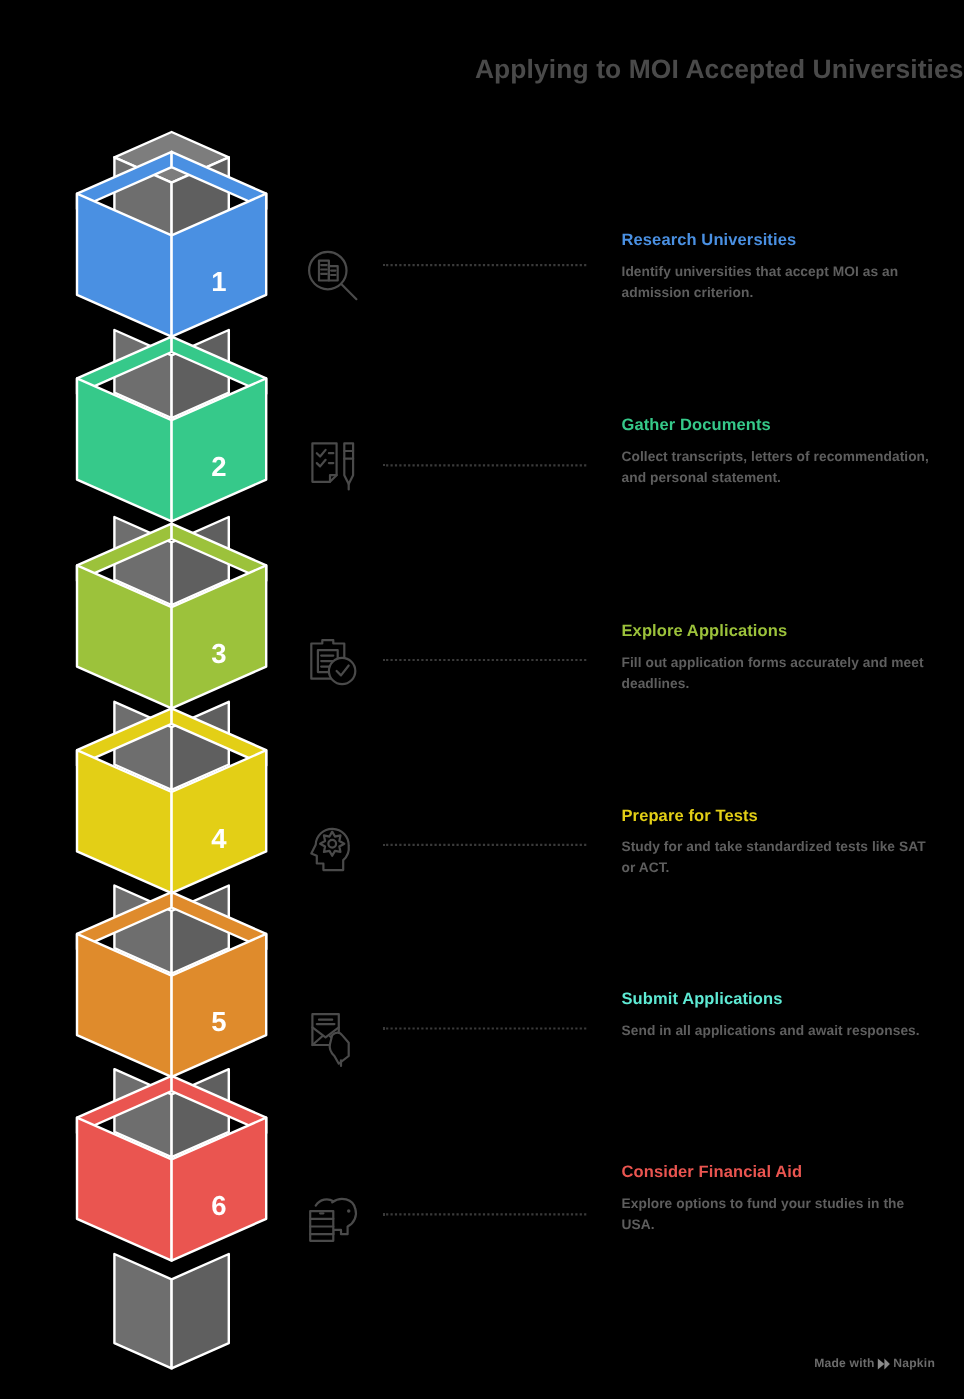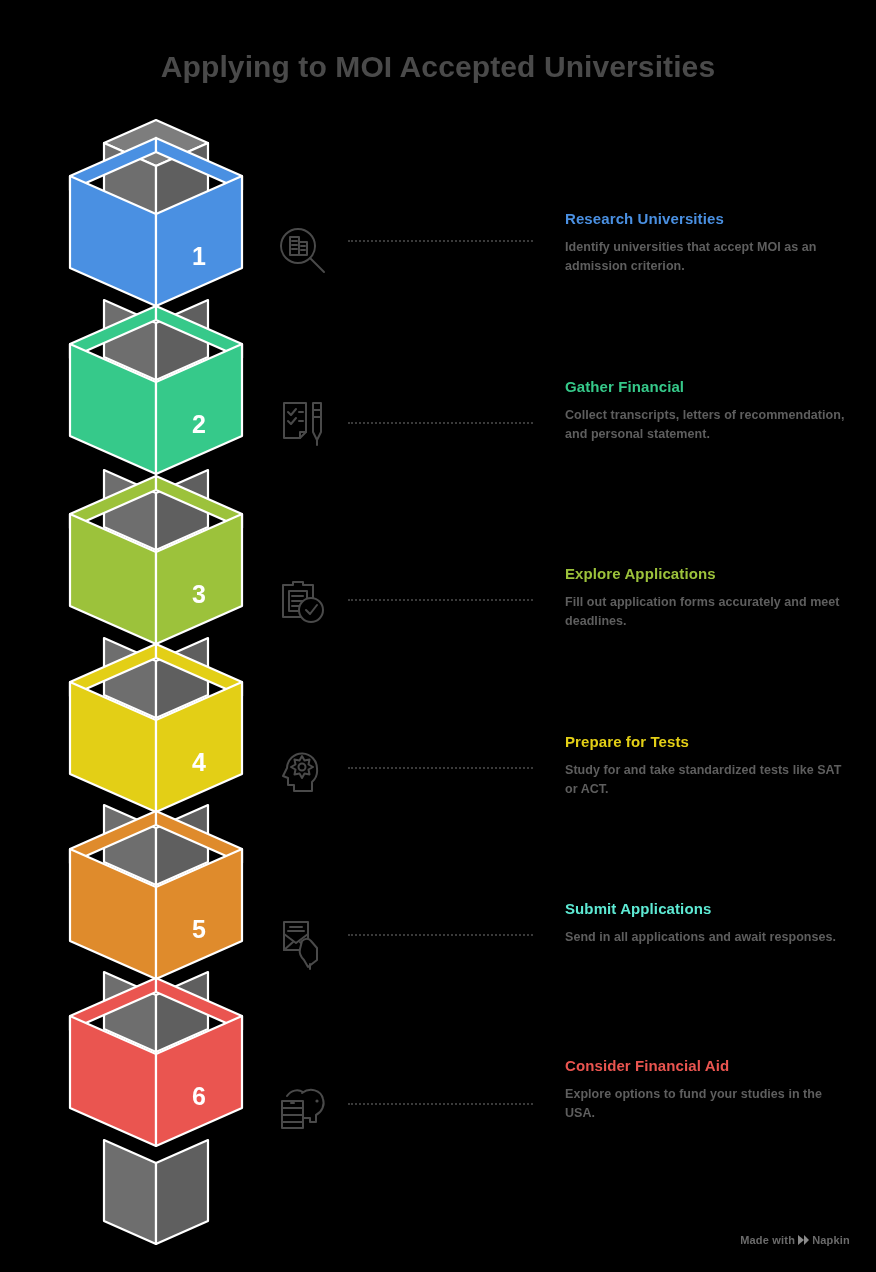--- a/index.html
+++ b/index.html
@@ -18,22 +18,22 @@
     height: 1272px;
     background: #000000;
   }
 
   
   #page-title {
     position: absolute;
     top: 50px;
     left: 0;
     width: 876px;
-    text-align: center;
-    font-size: 30px;
+    text-align: right;
+    font-size: 24px;
     font-weight: bold;
     color: #4a4a4a;
     letter-spacing: 0.1px;
   }
 
   
   #stack-column {
     position: absolute;
     left: 0;
     top: 0;
@@ -262,21 +262,21 @@
         <polyline points="16,29 19,32 24,26"></polyline>
         <line x1="27" y1="29" x2="31" y2="29"></line>
         <path d="M41 11 H49 V40 L45 48 L41 40 Z"></path>
         <line x1="41" y1="18" x2="49" y2="18"></line>
         <line x1="45" y1="48" x2="45" y2="53"></line>
         <line x1="41" y1="25" x2="49" y2="25"></line>
       </svg>
     </div>
     <div class="step-connector"></div>
     <div class="step-text">
-      <div class="step-heading" style="color:#36c98a">Gather Financial</div>
+      <div class="step-heading" style="color:#36c98a">Gather Documents</div>
       <div class="step-desc">Collect transcripts, letters of recommendation, and personal statement.</div>
     </div>
   </div>
 
   <div class="step-row" id="step-row-3">
     <div class="step-icon">
       <svg width="60" height="60" viewBox="0 0 60 60" fill="none" stroke="#4a4a4a" stroke-width="2" stroke-linecap="round" stroke-linejoin="round">
         <path d="M11 13 H21 V10 H31 V13 H41 V45 H11 Z"></path>
         <rect x="17" y="19" width="18" height="20"></rect>
         <line x1="20" y1="24" x2="31" y2="24"></line>

